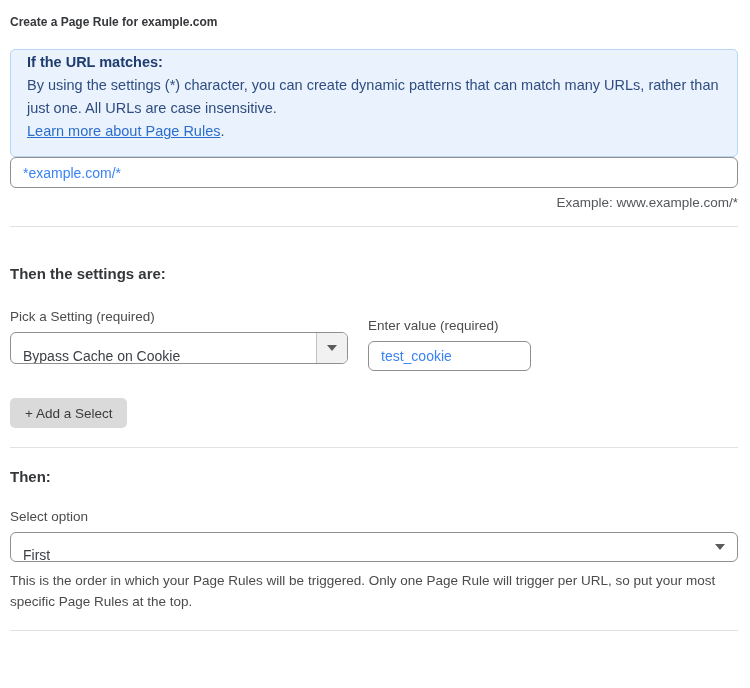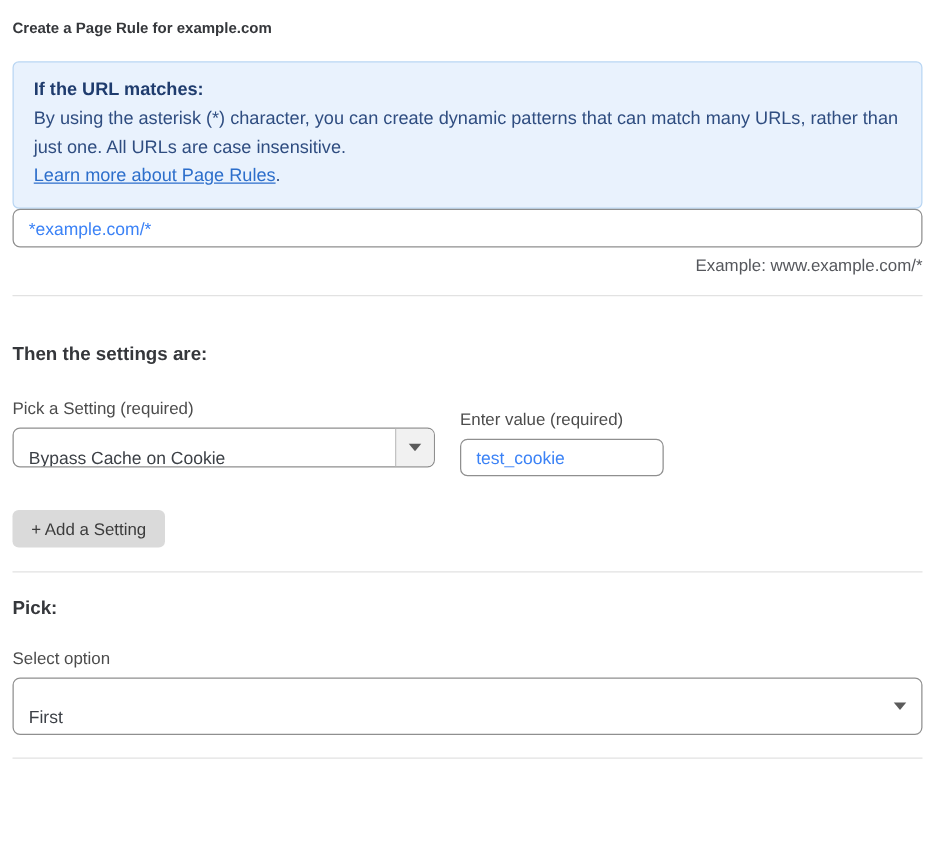--- a/index.html
+++ b/index.html
@@ -17,21 +17,21 @@
     font-size: 12px;
     font-weight: 700;
     color: #35373b;
     margin-top: 2px;
   }
   .info-callout {
     margin-top: 20px;
     background: #e9f2fd;
     border: 1px solid #b9d6f3;
     border-radius: 5px;
-    padding: 11px 16px 13px 16px;
+    padding: 1px 16px 13px 16px;
     font-size: 14.5px;
     line-height: 23px;
     color: #2f4d80;
   }
   .info-heading {
     font-weight: 700;
     color: #1f3c6e;
   }
   .info-link {
     color: #2c6ecb;
@@ -127,21 +127,21 @@
     font-family: "Liberation Sans", sans-serif;
     font-size: 13.5px;
     cursor: pointer;
   }
   .btn-gray { background: #dadada; color: #3b3b3b; }
   .add-setting-btn { margin-top: 27px; }
   .order-heading { margin-top: 20px; }
   .order-label { margin-top: 24px; }
   .order-select {
     position: relative;
-    height: 46px;
+    height: 30px;
   }
   .order-select .select-value { padding-right: 34px; }
   .order-select .arrow-plain {
     position: absolute;
     right: 12px;
     top: 50%;
     transform: translateY(-50%);
   }
   .order-help {
     margin-top: 8px;
@@ -153,21 +153,21 @@
 </style>
 </head>
 <body>
 
 <div class="page">
 
   <h1 class="page-title">Create a Page Rule for example.com</h1>
 
   <div class="info-callout">
     <div class="info-heading">If the URL matches:</div>
-    <div class="info-body">By using the asterisk (*) character, you can create dynamic patterns that can match many URLs, rather than just one. All URLs are case insensitive.</div>
+    <div class="info-body">By using the settings (*) character, you can create dynamic patterns that can match many URLs, rather than just one. All URLs are case insensitive.</div>
     <div><a class="info-link">Learn more about Page Rules</a><span>.</span></div>
   </div>
 
   <input type="text" class="text-input" value="*example.com/*" style="">
   <div class="helper-text">Example: www.example.com/*</div>
 
   <hr class="divider divider-1">
 
   <div class="section-heading settings-heading">Then the settings are:</div>
 
@@ -180,29 +180,30 @@
           <span class="triangle-down"></span>
         </div>
       </div>
     </div>
     <div class="value-col">
       <div class="field-label">Enter value (required)</div>
       <input type="text" class="text-input value-input" value="test_cookie" style="">
     </div>
   </div>
 
-  <button class="btn btn-gray add-setting-btn">+ Add a Setting</button>
+  <button class="btn btn-gray add-setting-btn">+ Add a Select</button>
 
   <hr class="divider divider-2">
 
-  <div class="section-heading order-heading">Pick:</div>
+  <div class="section-heading order-heading">Then:</div>
 
   <div class="field-label order-label">Select option</div>
   <div class="custom-select order-select">
     <div class="select-value">First</div>
     <span class="triangle-down arrow-plain"></span>
   </div>
+  <div class="order-help">This is the order in which your Page Rules will be triggered. Only one Page Rule will trigger per URL, so put your most specific Page Rules at the top.</div>
 
   <hr class="divider divider-3">
 
   
 
 </div>
 
 </body></html>

